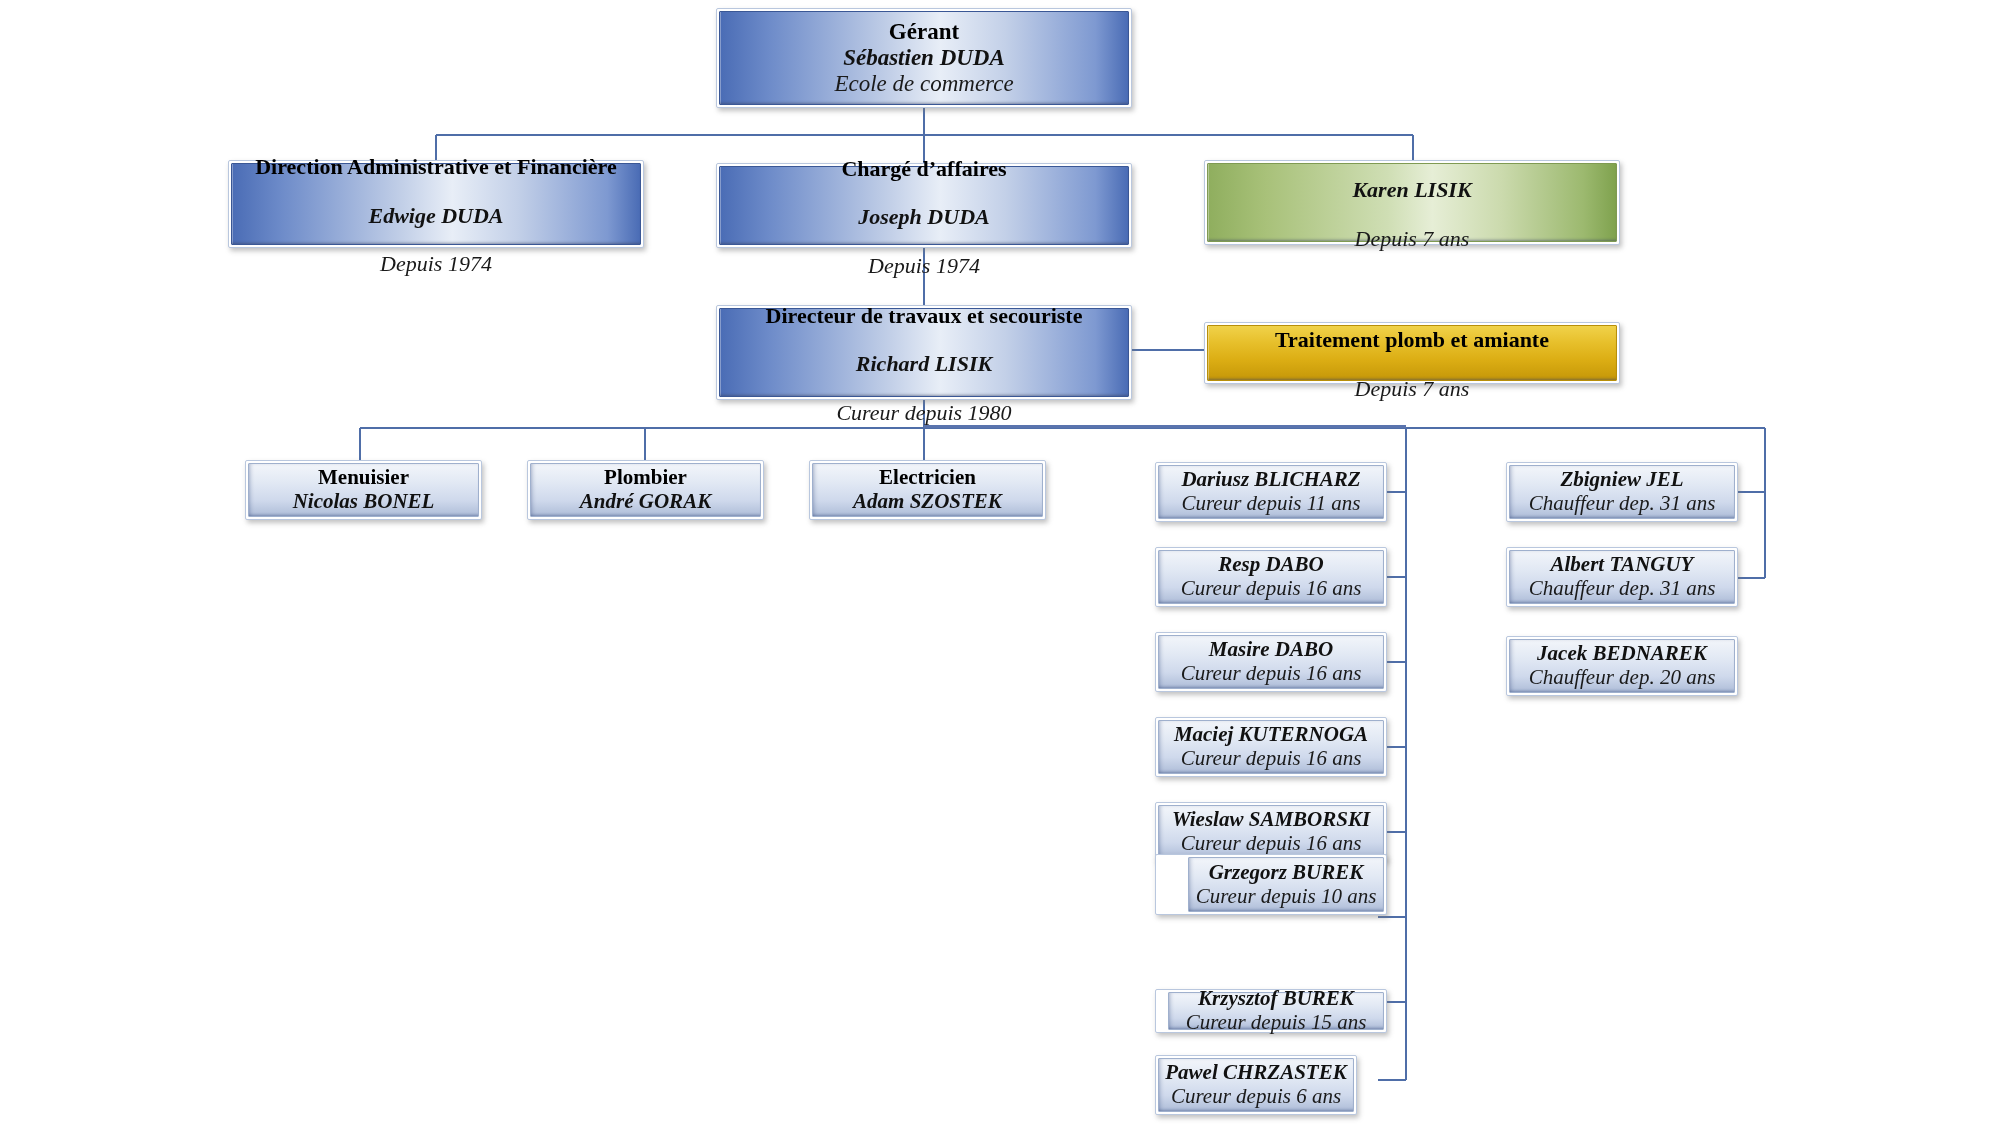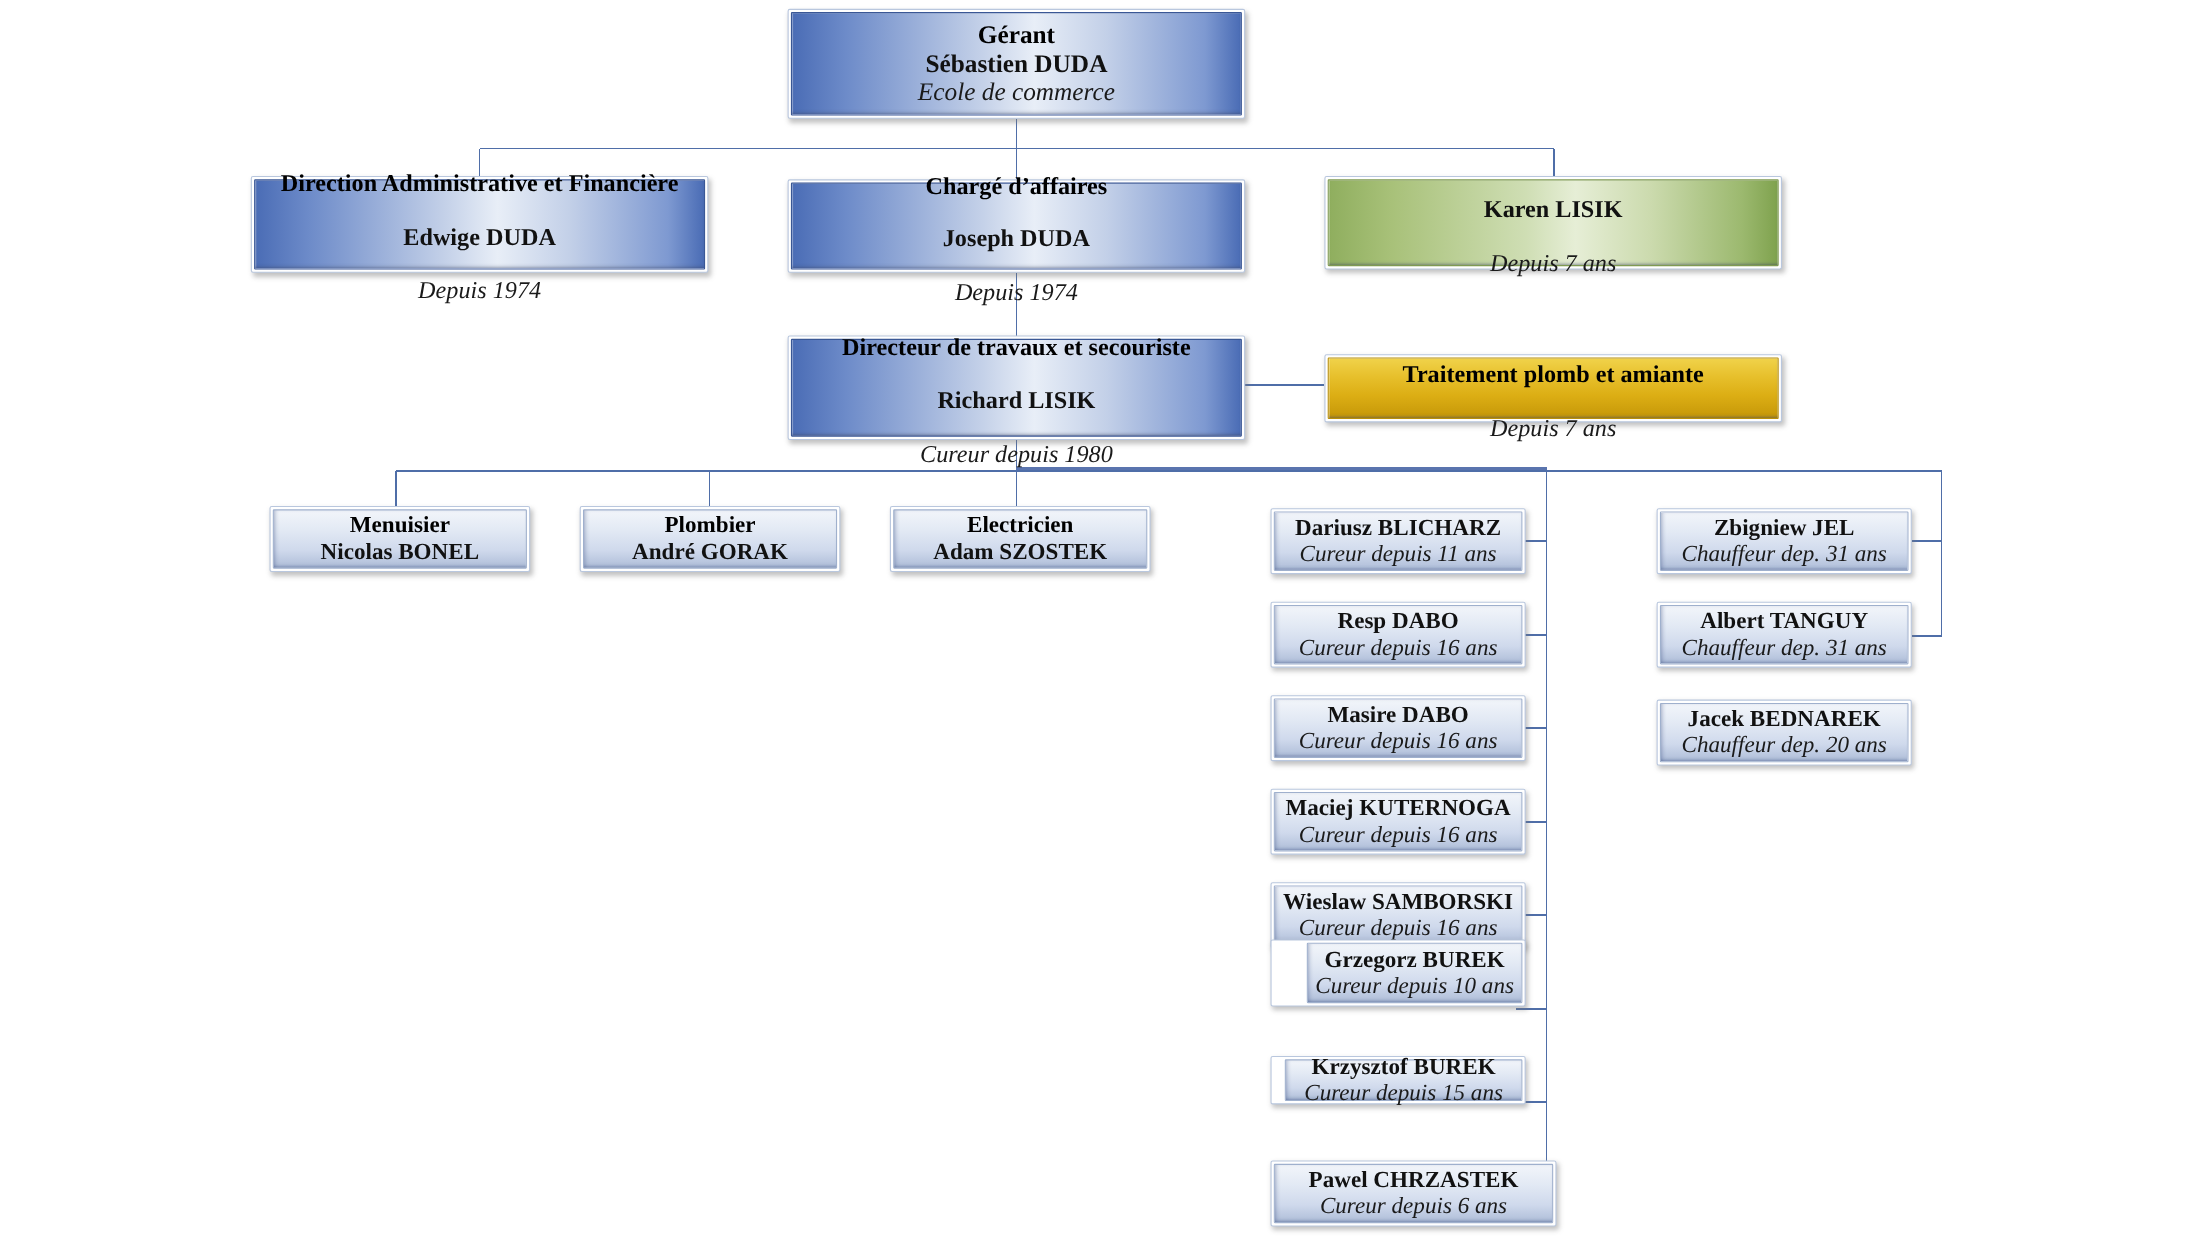--- a/index.html
+++ b/index.html
@@ -78,20 +78,21 @@
         #f0d24a 0%, #e7c02c 30%, #dcae14 62%, #c59708 100%);
     border-color: #b88f09;
   }
   .title {
     font-weight: bold;
     color: #000000;
     line-height: 1.12;
   }
   .person {
     font-weight: bold;
+    font-style: italic;
     color: #111111;
     line-height: 1.12;
   }
   .detail {
     font-style: italic;
     color: #1a1a1a;
     line-height: 1.12;
   }
   
   .sz-lg .title, .sz-lg .person, .sz-lg .detail { font-size: 23px; }
@@ -237,27 +238,27 @@
       <div class="person">Wieslaw SAMBORSKI</div>
       <div class="detail">Cureur depuis 16 ans</div>
     </div>
   </div>
   <div class="node theme-blue-light sz-sm" style="left:1155px; top:854px; width:232px; height:61px;padding-left:32px;">
     <div class="inner">
       <div class="person">Grzegorz BUREK</div>
       <div class="detail">Cureur depuis 10 ans</div>
     </div>
   </div>
-  <div class="node theme-blue-light sz-sm" style="left:1155px; top:960px; width:232px; height:44px;padding-left:12px;">
+  <div class="node theme-blue-light sz-sm" style="left:1155px; top:989px; width:232px; height:44px;padding-left:12px;">
     <div class="inner">
       <div class="person">Krzysztof BUREK</div>
       <div class="detail">Cureur depuis 15 ans</div>
     </div>
   </div>
-  <div class="node theme-blue-light sz-sm" style="left:1155px; top:1055px; width:260px; height:60px;">
+  <div class="node theme-blue-light sz-sm" style="left:1155px; top:1055px; width:202px; height:60px;">
     <div class="inner">
       <div class="person">Pawel CHRZASTEK</div>
       <div class="detail">Cureur depuis 6 ans</div>
     </div>
   </div>
 
   <div class="node theme-blue-light sz-sm" style="left:1506px; top:462px; width:232px; height:60px;">
     <div class="inner">
       <div class="person">Zbigniew JEL</div>
       <div class="detail">Chauffeur dep. 31 ans</div>

